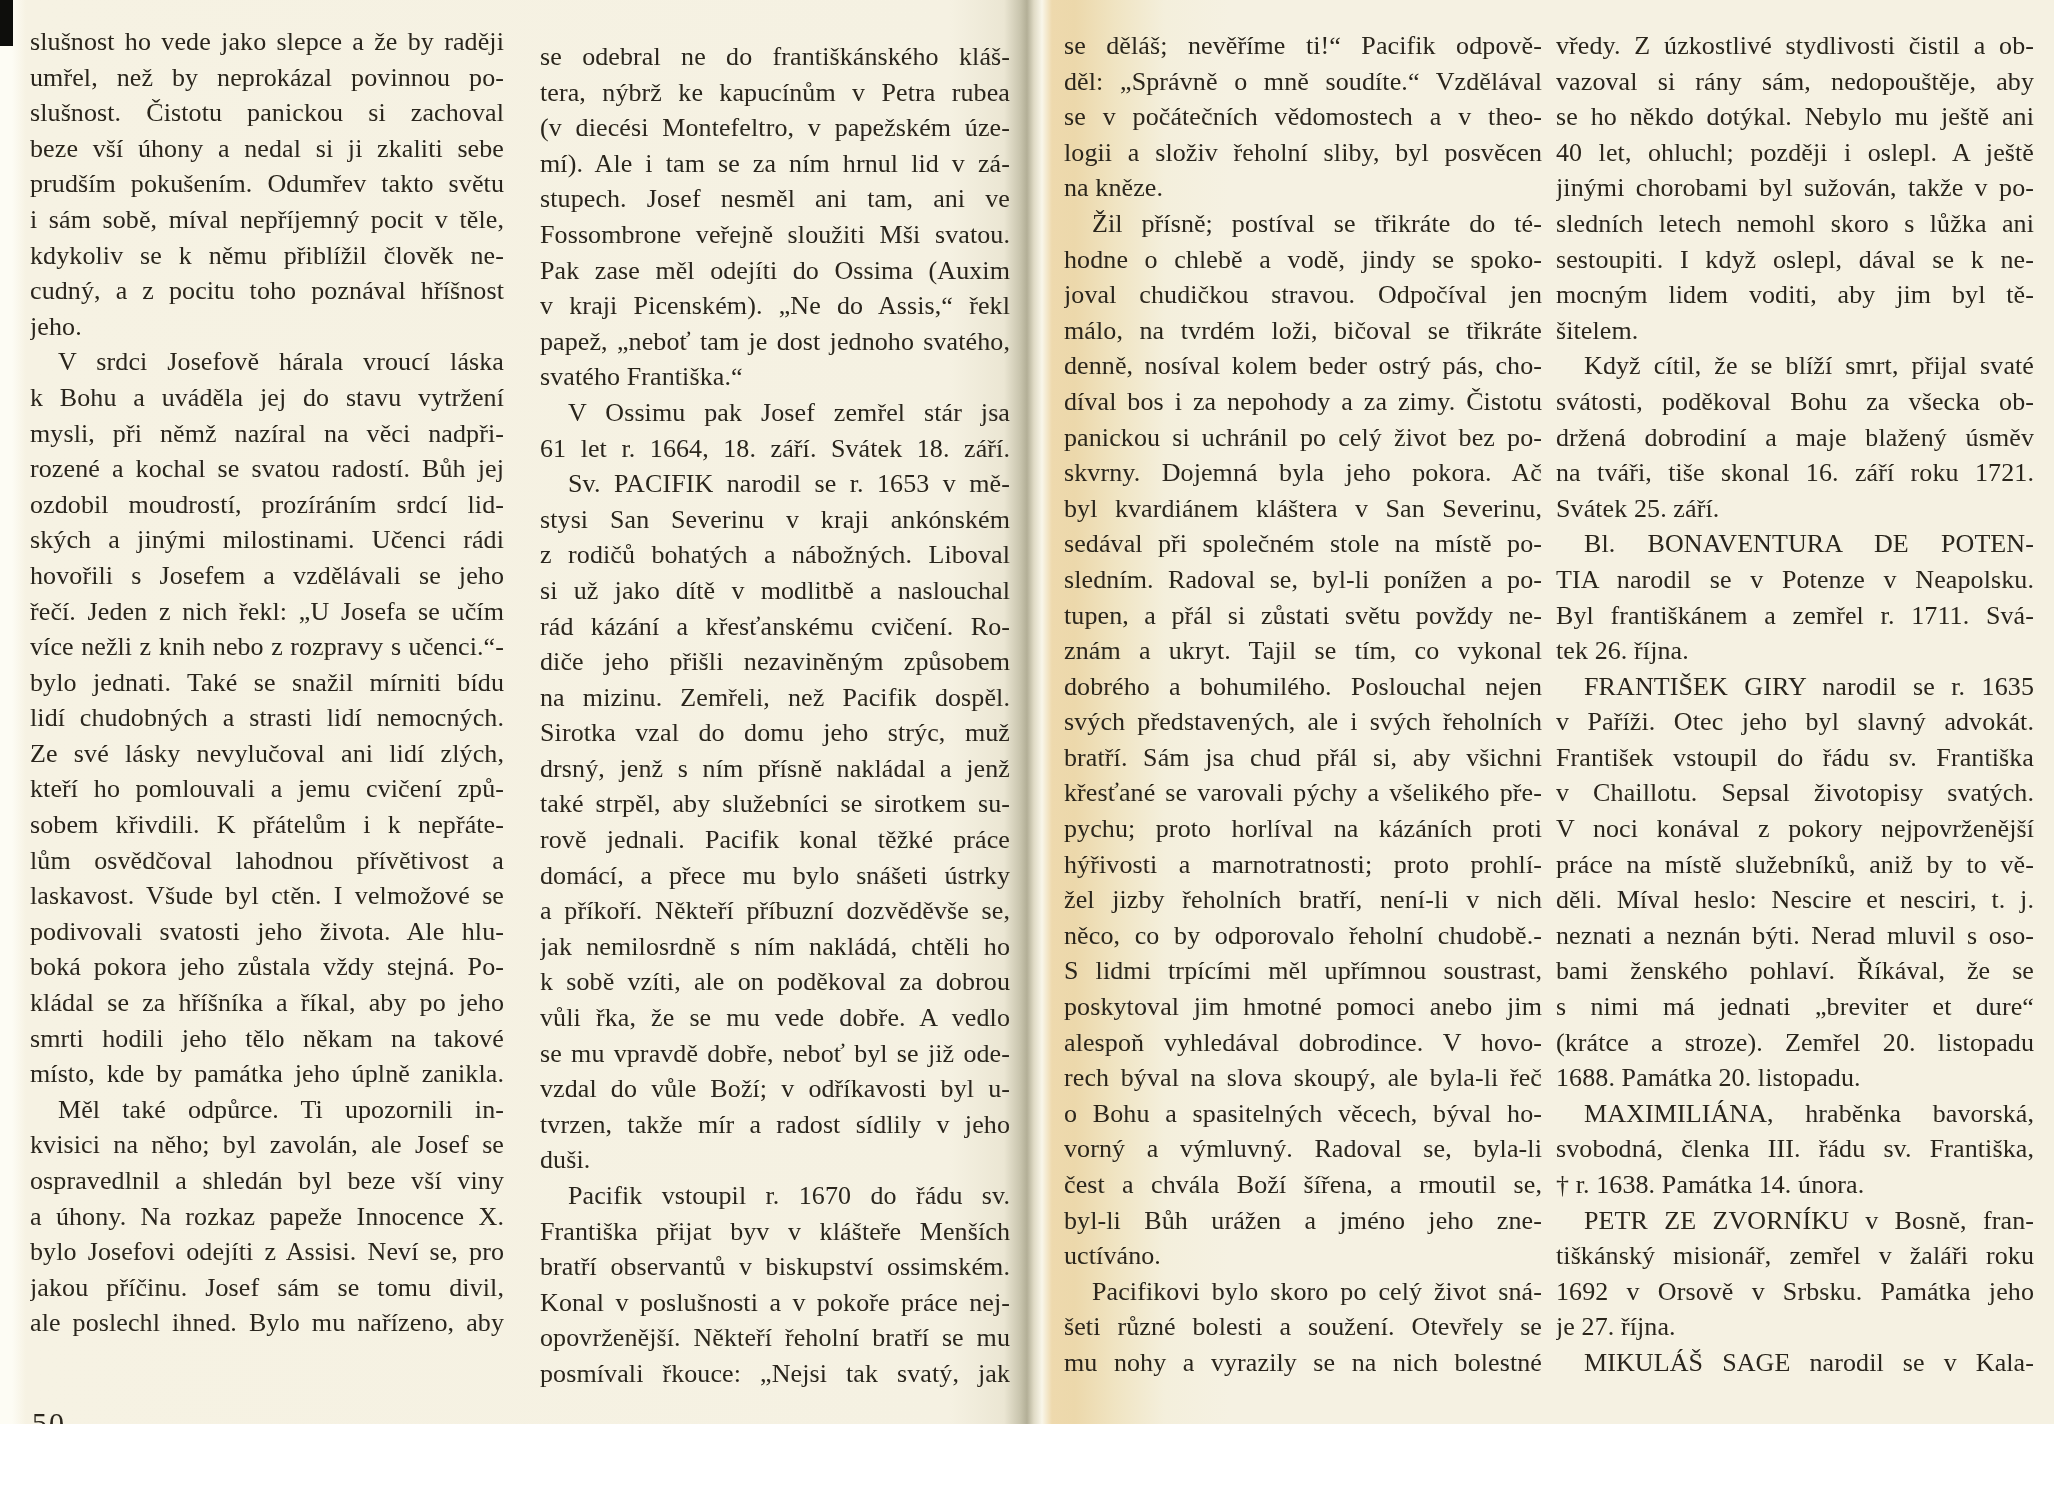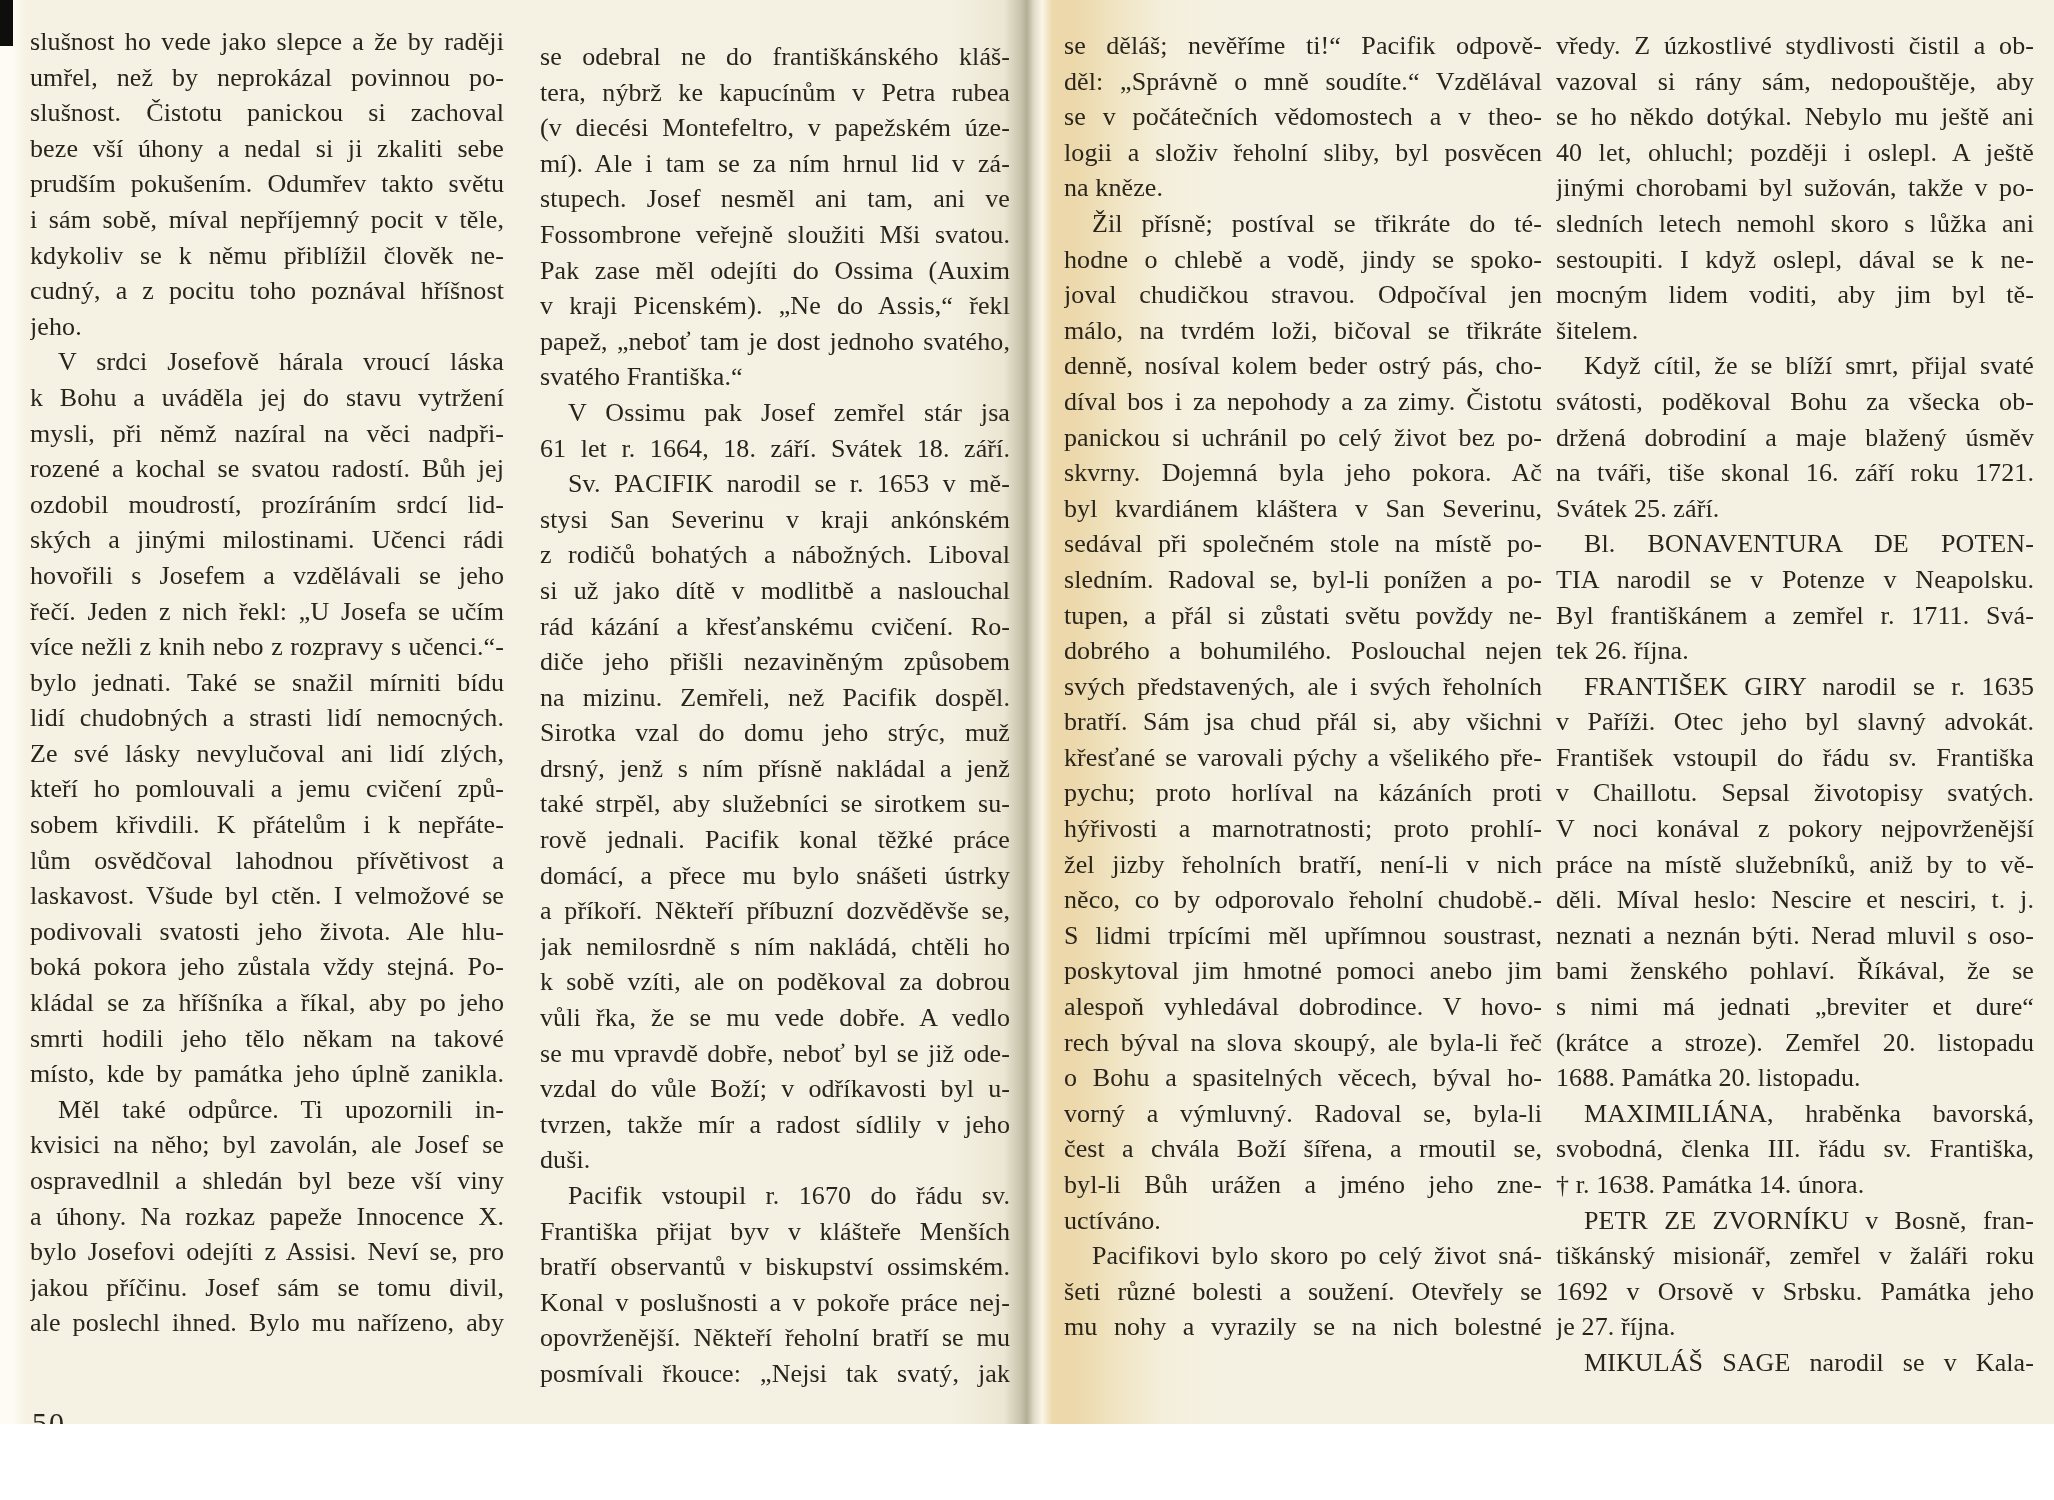--- a/index.html
+++ b/index.html
@@ -155,20 +155,21 @@
         <div class="line just">joval chudičkou stravou. Odpočíval jen</div>
         <div class="line just">málo, na tvrdém loži, bičoval se třikráte</div>
         <div class="line just">denně, nosíval kolem beder ostrý pás, cho-</div>
         <div class="line just">díval bos i za nepohody a za zimy. Čistotu</div>
         <div class="line just">panickou si uchránil po celý život bez po-</div>
         <div class="line just">skvrny. Dojemná byla jeho pokora. Ač</div>
         <div class="line just">byl kvardiánem kláštera v San Severinu,</div>
         <div class="line just">sedával při společném stole na místě po-</div>
         <div class="line just">sledním. Radoval se, byl-li ponížen a po-</div>
         <div class="line just">tupen, a přál si zůstati světu povždy ne-</div>
+        <div class="line just">znám a ukryt. Tajil se tím, co vykonal</div>
         <div class="line just">dobrého a bohumilého. Poslouchal nejen</div>
         <div class="line just">svých představených, ale i svých řeholních</div>
         <div class="line just">bratří. Sám jsa chud přál si, aby všichni</div>
         <div class="line just">křesťané se varovali pýchy a všelikého pře-</div>
         <div class="line just">pychu; proto horlíval na kázáních proti</div>
         <div class="line just">hýřivosti a marnotratnosti; proto prohlí-</div>
         <div class="line just">žel jizby řeholních bratří, není-li v nich</div>
         <div class="line just">něco, co by odporovalo řeholní chudobě.-</div>
         <div class="line just">S lidmi trpícími měl upřímnou soustrast,</div>
         <div class="line just">poskytoval jim hmotné pomoci anebo jim</div>

